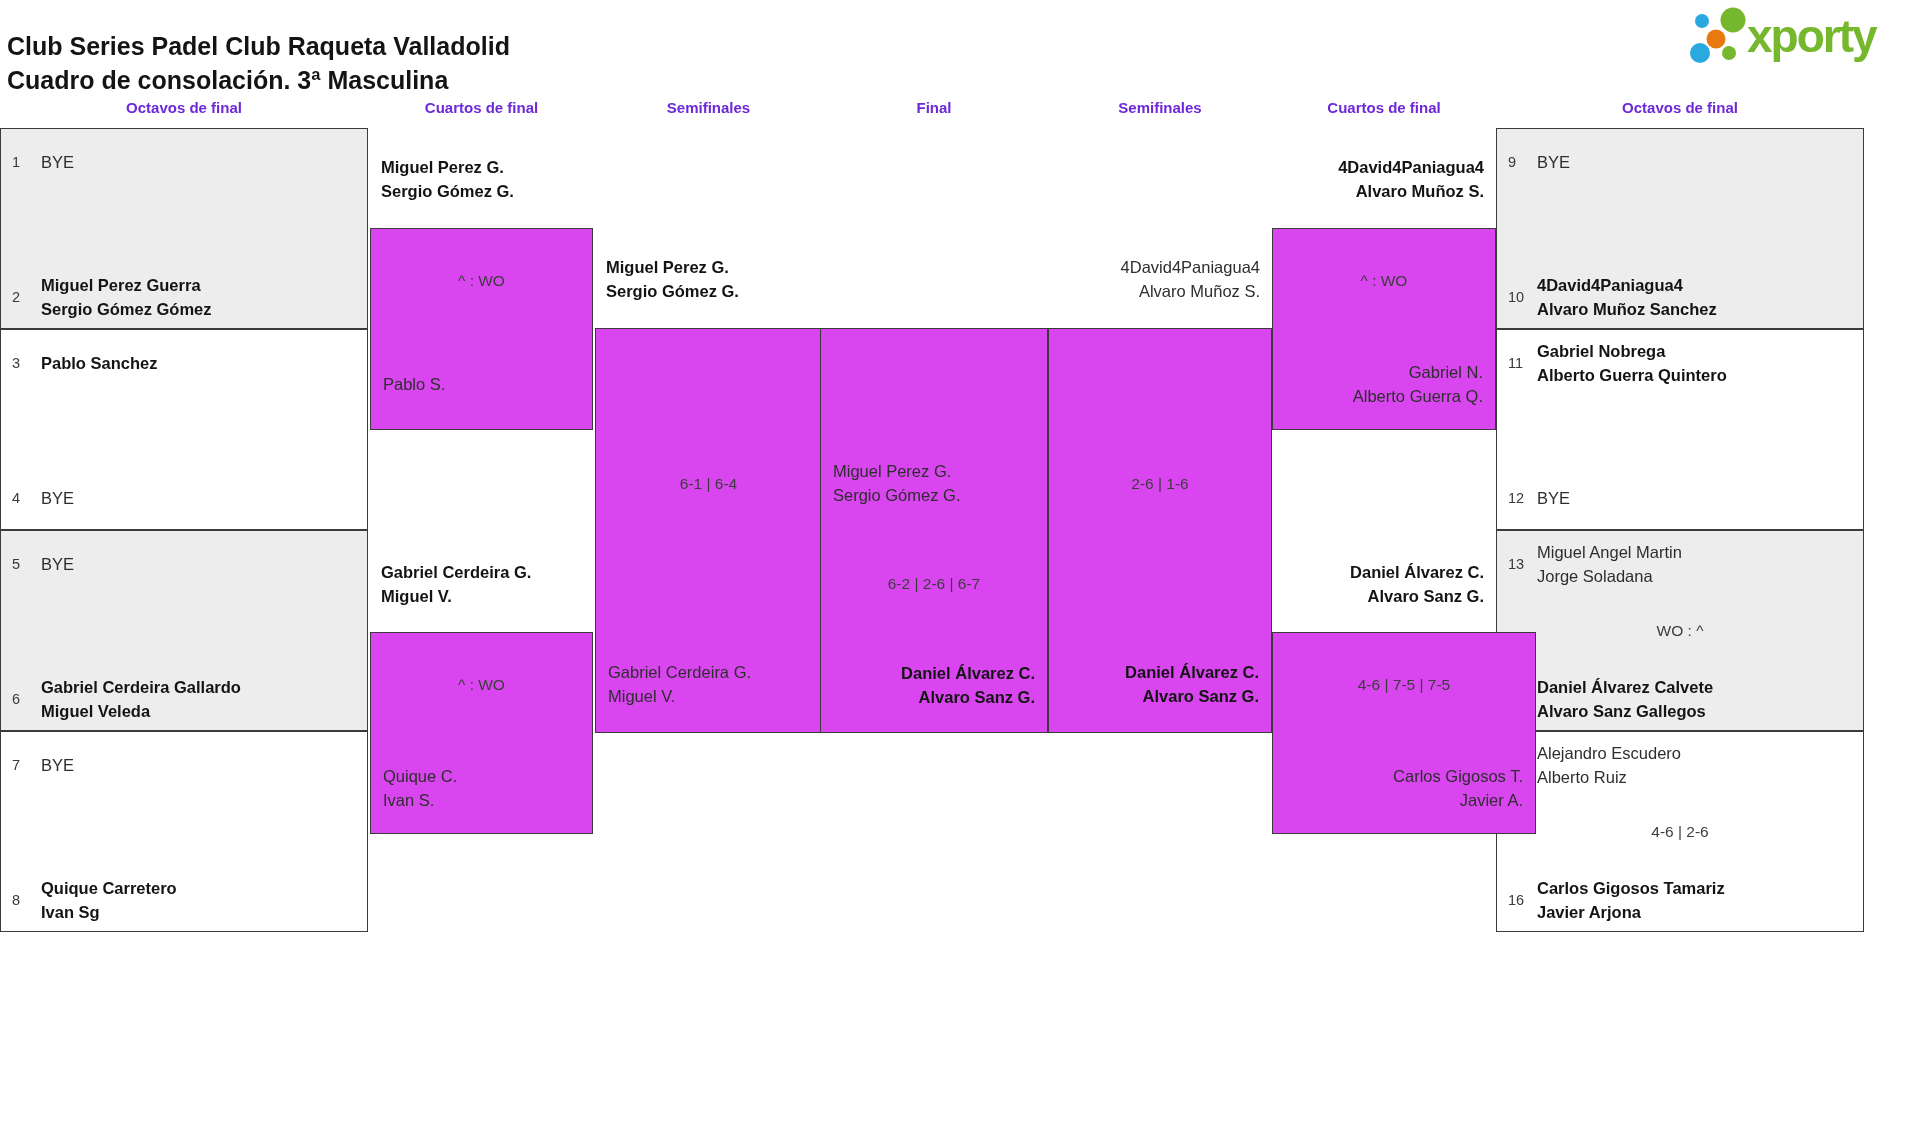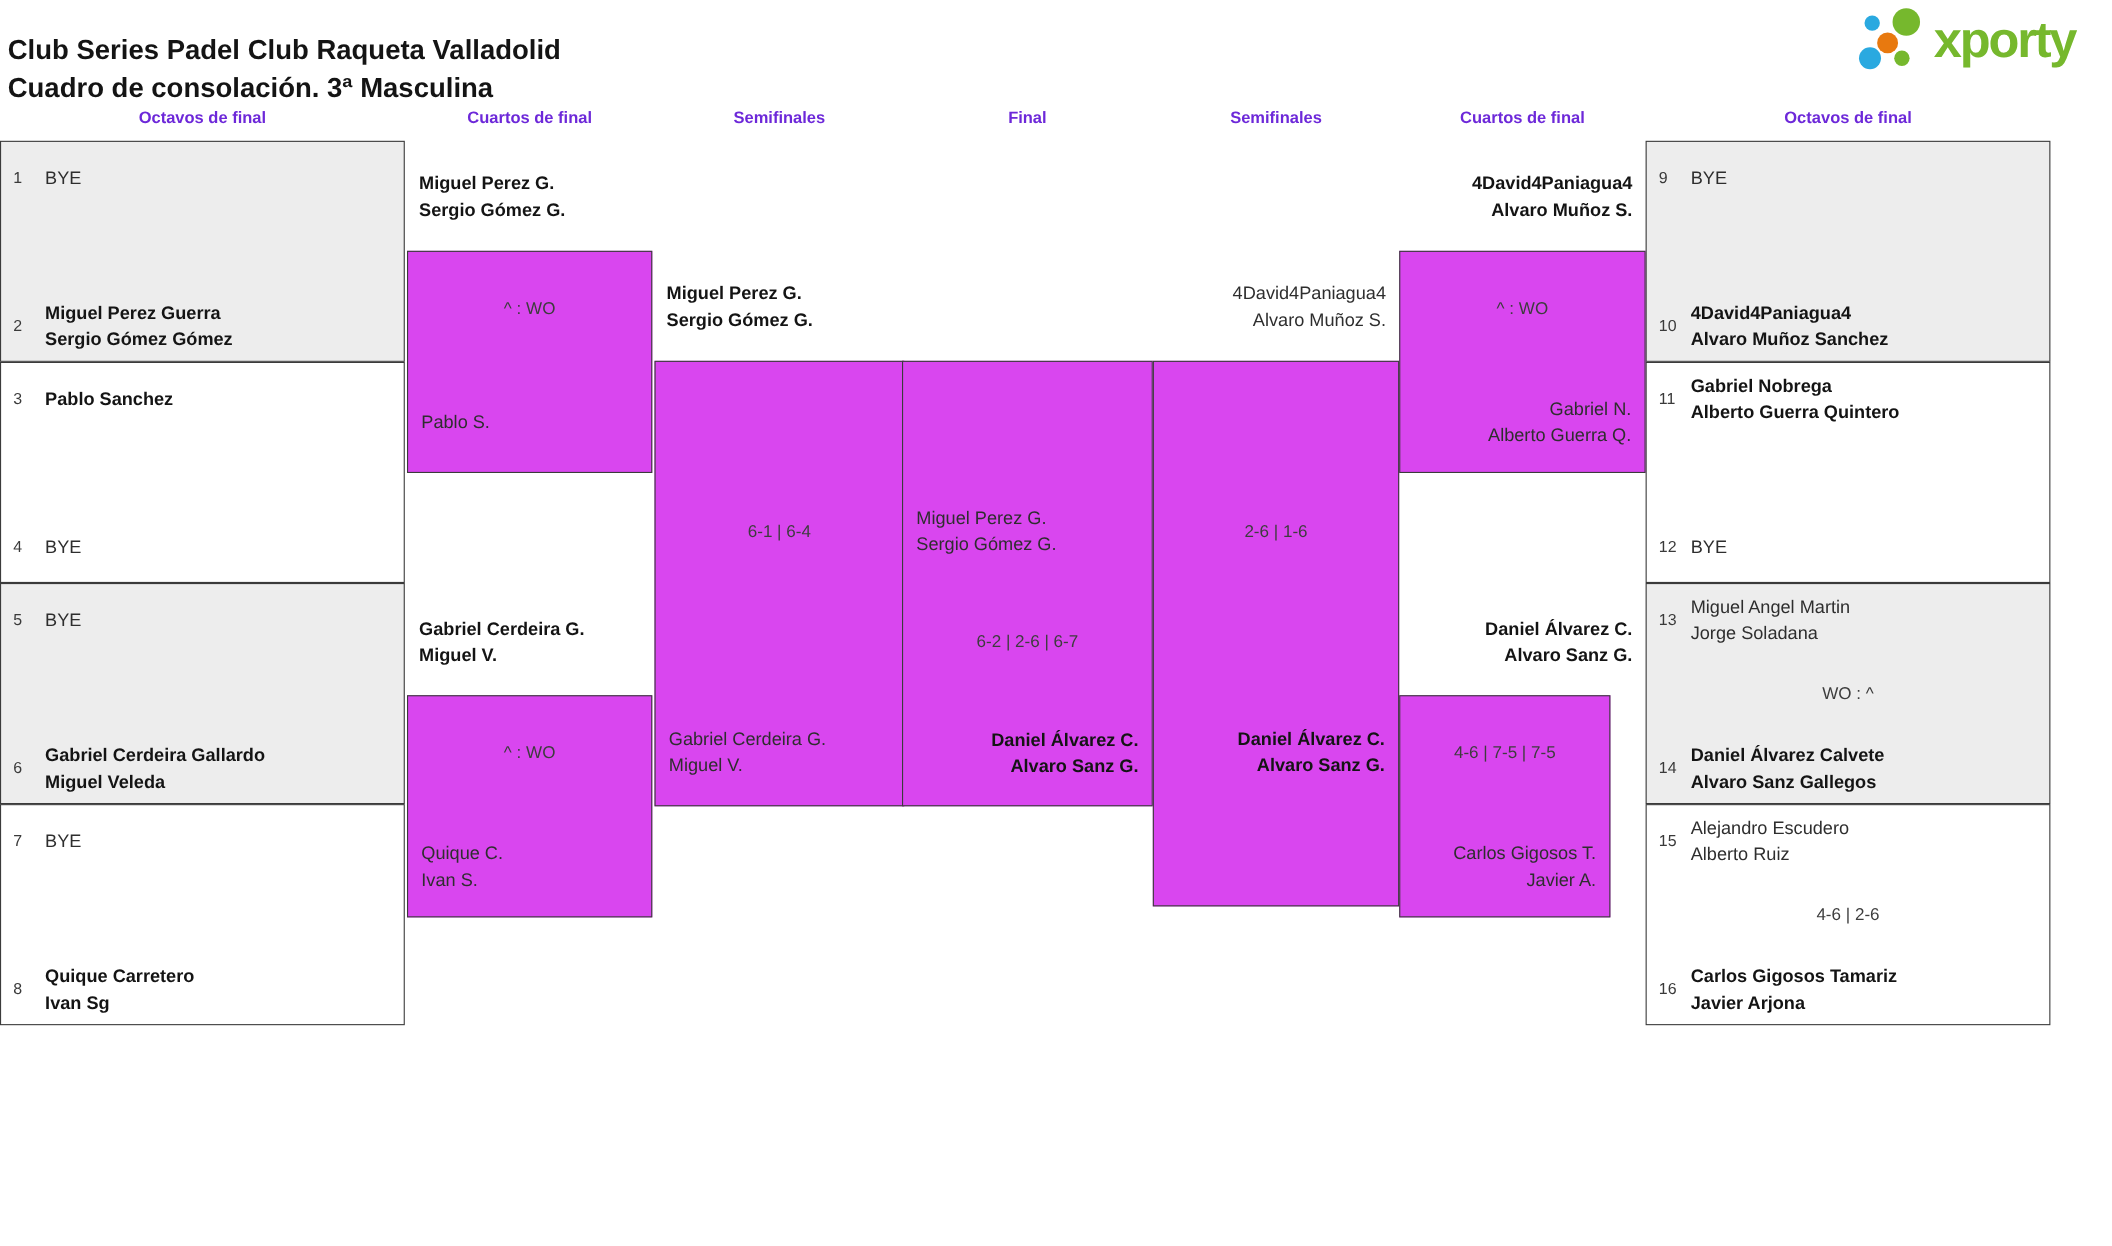--- a/index.html
+++ b/index.html
@@ -5,44 +5,44 @@
   html,body { margin:0; padding:0; background:#fff; }
   #page {
     position:relative; width:1920px; height:1133px;
     font-family:"Liberation Sans", sans-serif; background:#fff;
     overflow:hidden; color:#161616;
   }
   .title { position:absolute; left:7px; top:5px; font-size:25px; line-height:34px;
            font-weight:700; color:#141414; letter-spacing:0;margin-top:24px; }
   
   .logo { position:absolute; left:1688px; top:4px; width:225px; height:64px; display:flex; align-items:center; }
-  .logo-text { font-size:46px; font-weight:700; color:#76b82d; letter-spacing:-2px; line-height:60px; margin-left:12px; }
+  .logo-text { font-size:46px; font-weight:700; color:#76b82d; letter-spacing:-2px; line-height:60px; margin-left:1px; }
   
   .col-h { position:absolute; top:99px; text-align:center; font-size:15px; font-weight:700; color:#6d28d9; }
   
   .obox { position:absolute; width:368px; height:201px; border:1px solid #3b3b3b;
           background:#fff; box-sizing:border-box; }
   .obox.shaded { background:#ededed; }
   .slot { position:absolute; left:0; right:0; transform:translateY(-50%); }
   .slot.a { top:33px; } .slot.b { top:168px; }
   .seed { position:absolute; left:11px; top:50%; transform:translateY(-50%);
           font-size:14.5px; color:#3a3a3a; }
   .names { margin:0 8px 0 40px; line-height:24px; font-size:16.5px; color:#2e2e2e; }
   .bold .names { font-weight:700; color:#141414; }
   .oct-score { position:absolute; left:0; right:0; top:50%; transform:translateY(-50%);
                text-align:center; font-size:15.5px; color:#3d3d3d; }
   
   .rbox { position:absolute; border:1px solid #3b3b3b; background:#d946ef; box-sizing:border-box; }
   #qf-l1 { left:370px; top:228px; width:223px; height:202px; }
   #qf-l2 { left:370px; top:632px; width:223px; height:202px; }
   #sf-l  { left:595px; top:328px; width:227px; height:405px; }
   #final { left:820px; top:328px; width:228px; height:405px; }
-  #sf-r  { left:1048px; top:328px; width:224px; height:496px; }
+  #sf-r  { left:1048px; top:328px; width:224px; height:405px; }
   #qf-r1 { left:1272px; top:228px; width:224px; height:202px; }
-  #qf-r2 { left:1272px; top:632px; width:192px; height:202px; }
+  #qf-r2 { left:1272px; top:632px; width:264px; height:202px; }
   .score-line { position:absolute; left:0; right:0; transform:translateY(-50%);
                 text-align:center; font-size:15.5px; color:#3d3d3d; }
   .qf .score-line { top:52px; }
   .sf .score-line { top:155px; }
   #final .score-line { top:255px; }
   .inbox-team { position:absolute; transform:translateY(-50%); line-height:24px;
                 font-size:16.5px; color:#2e2e2e; }
   .inbox-team.left  { left:12px; }
   .inbox-team.right { right:12px; text-align:right; }
   .qf .inbox-team { top:155px; }

